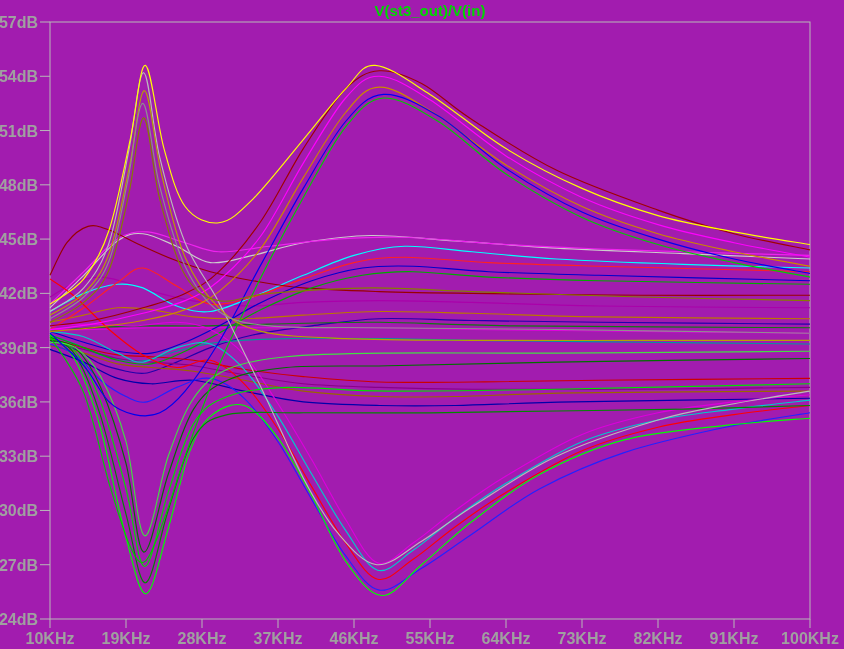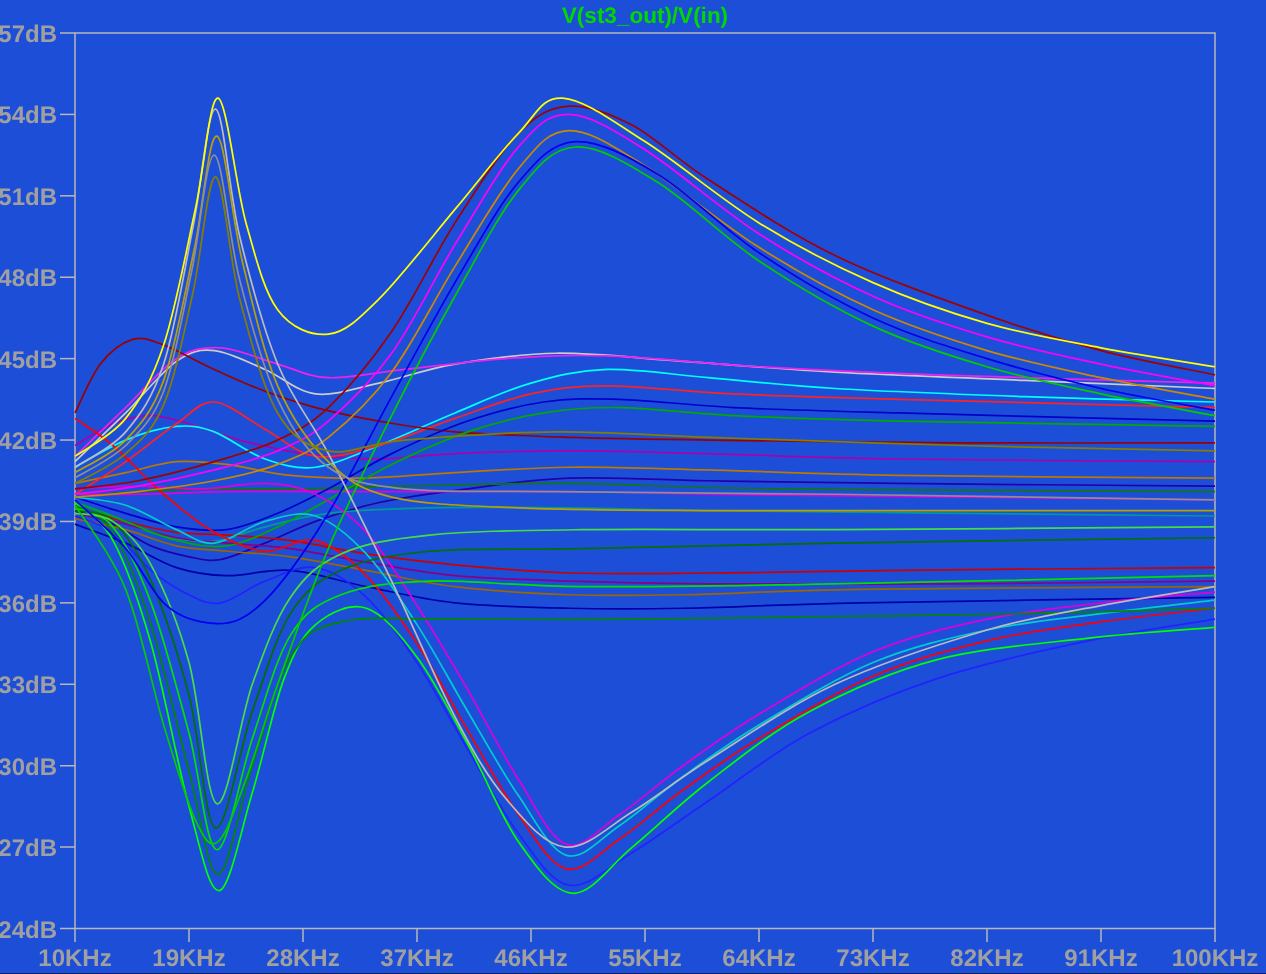--- a/index.html
+++ b/index.html
@@ -1,16 +1,16 @@
 <!DOCTYPE html>
 <html><head>
 <meta charset="utf-8">
 <style>
   html,body{margin:0;padding:0;background:#000;}
-  .screen{position:relative;width:844px;height:649px;background:#1d4ed8;overflow:hidden;
+  .screen{position:relative;width:844px;height:649px;background:#a21caf;overflow:hidden;
           font-family:"Liberation Sans","DejaVu Sans",sans-serif;}
   .plot-title{position:absolute;left:50px;top:2px;width:760px;text-align:center;
               font-size:15px;font-weight:bold;color:#00d800;letter-spacing:0px;}
   svg{position:absolute;left:0;top:0;}
   text.tick{font-family:"Liberation Sans","DejaVu Sans",sans-serif;
             font-size:16px;font-weight:bold;fill:#a0a0a0;}
 </style>
 </head>
 <body>
 

